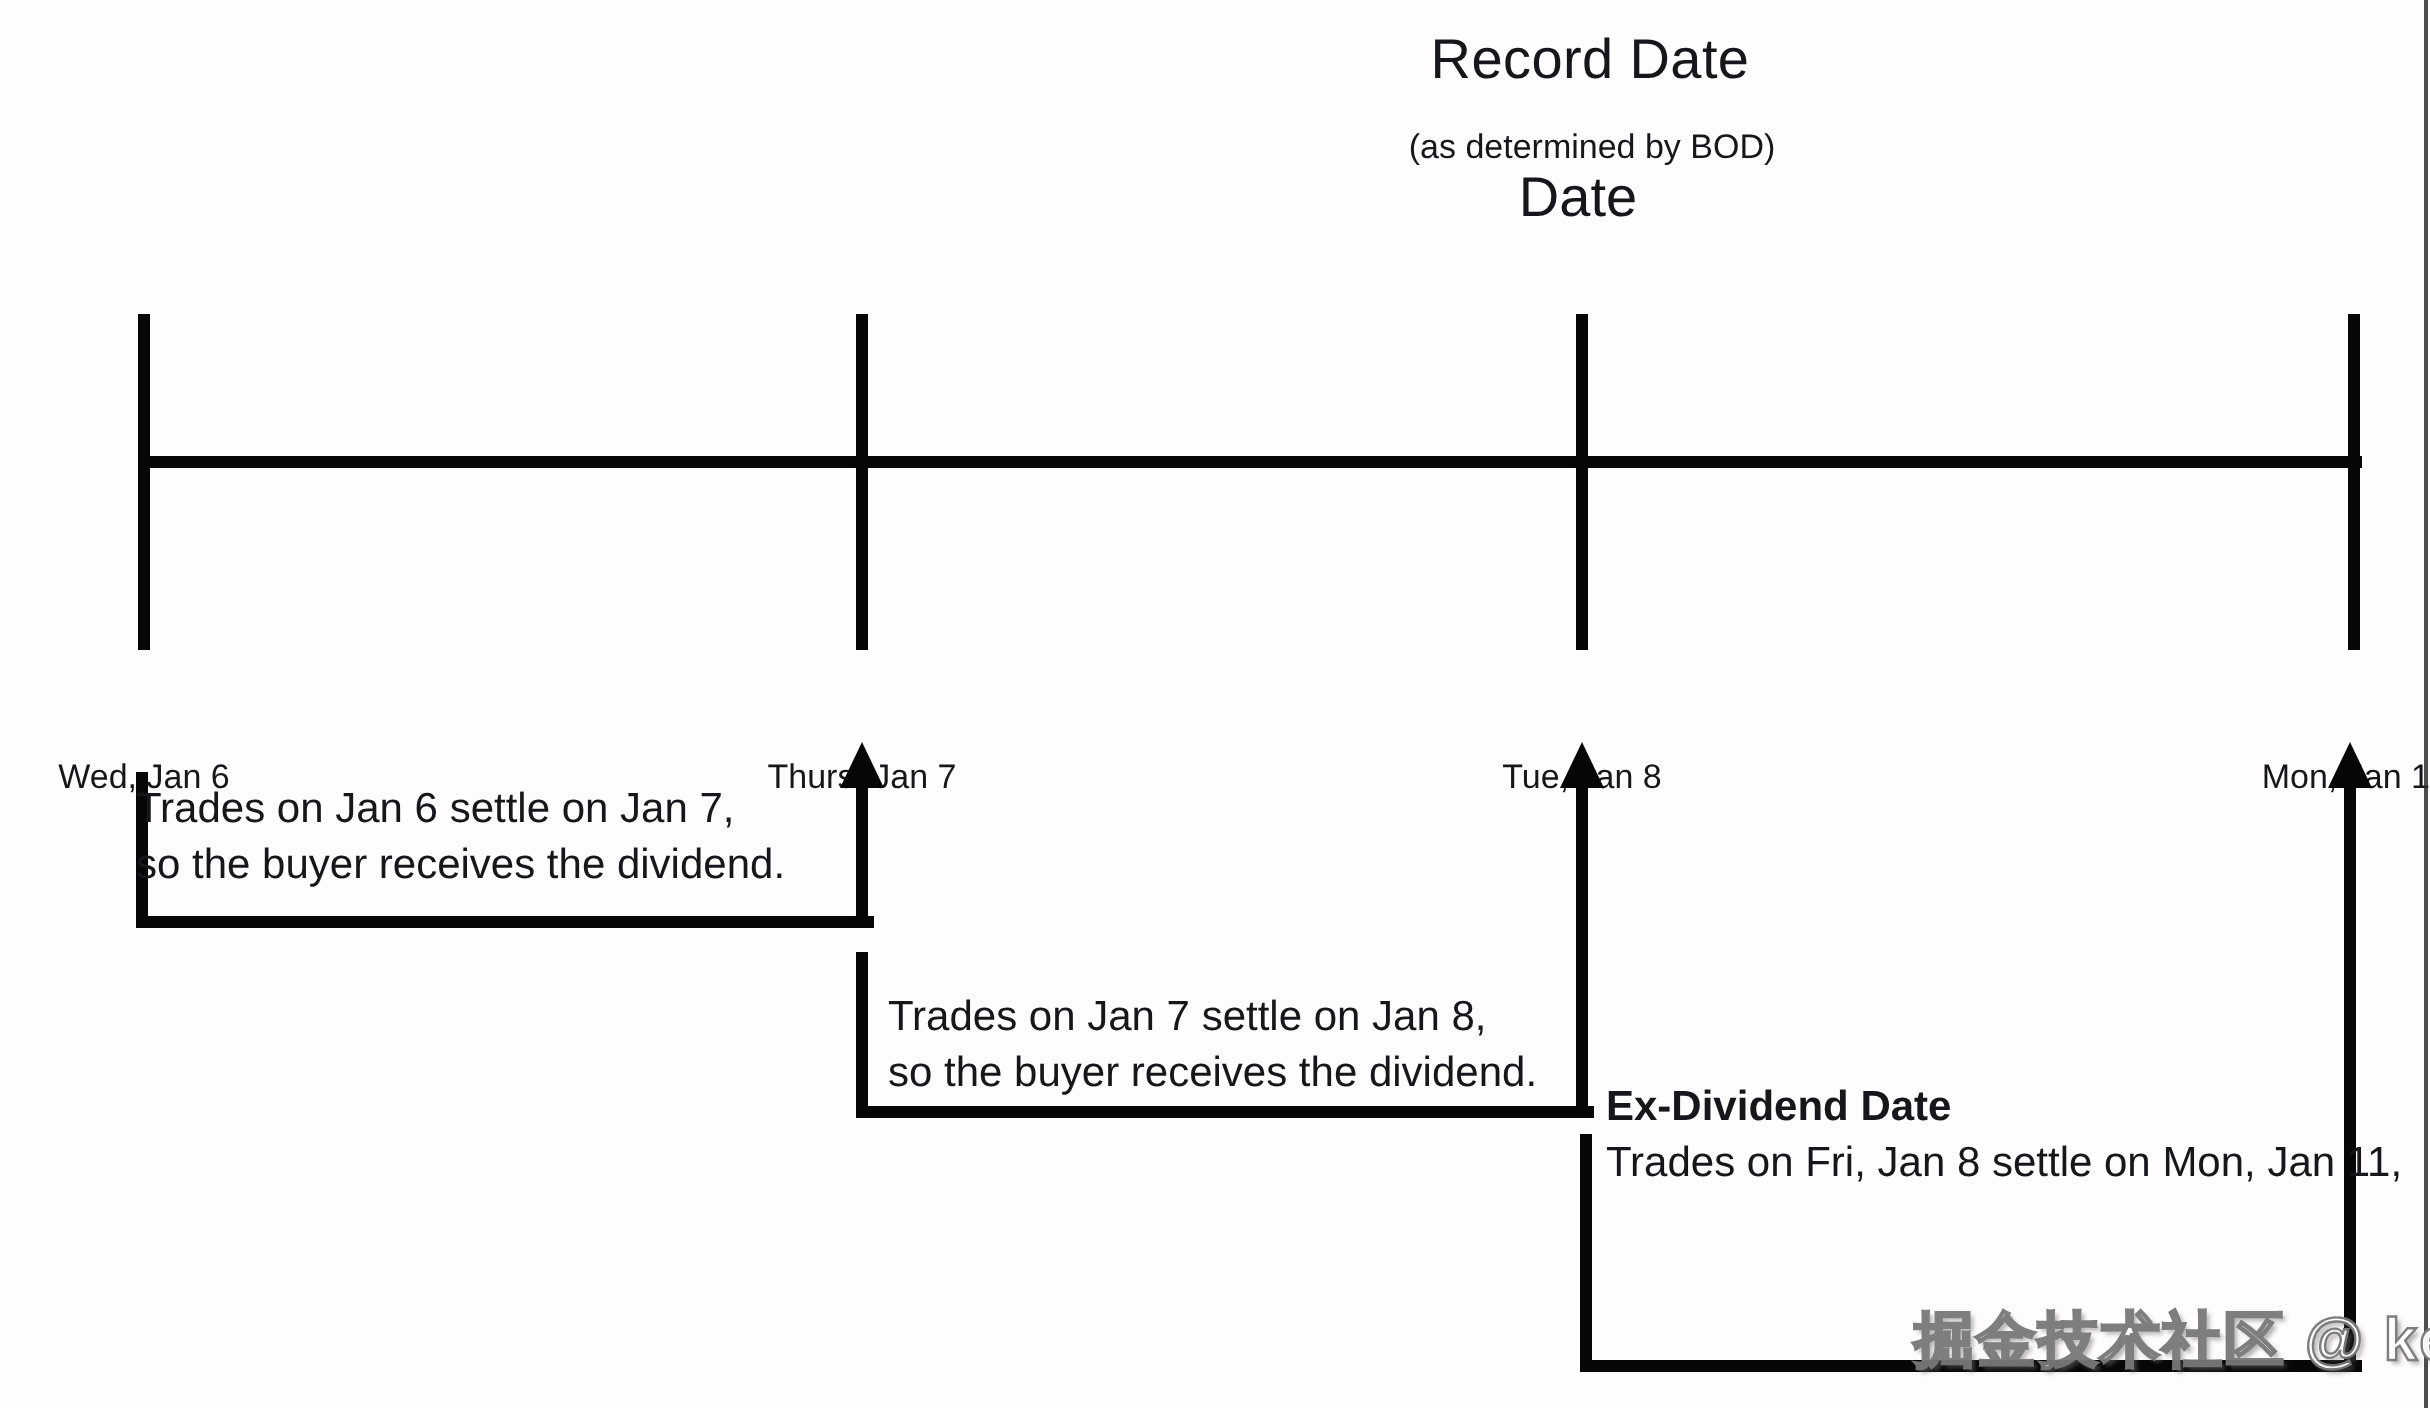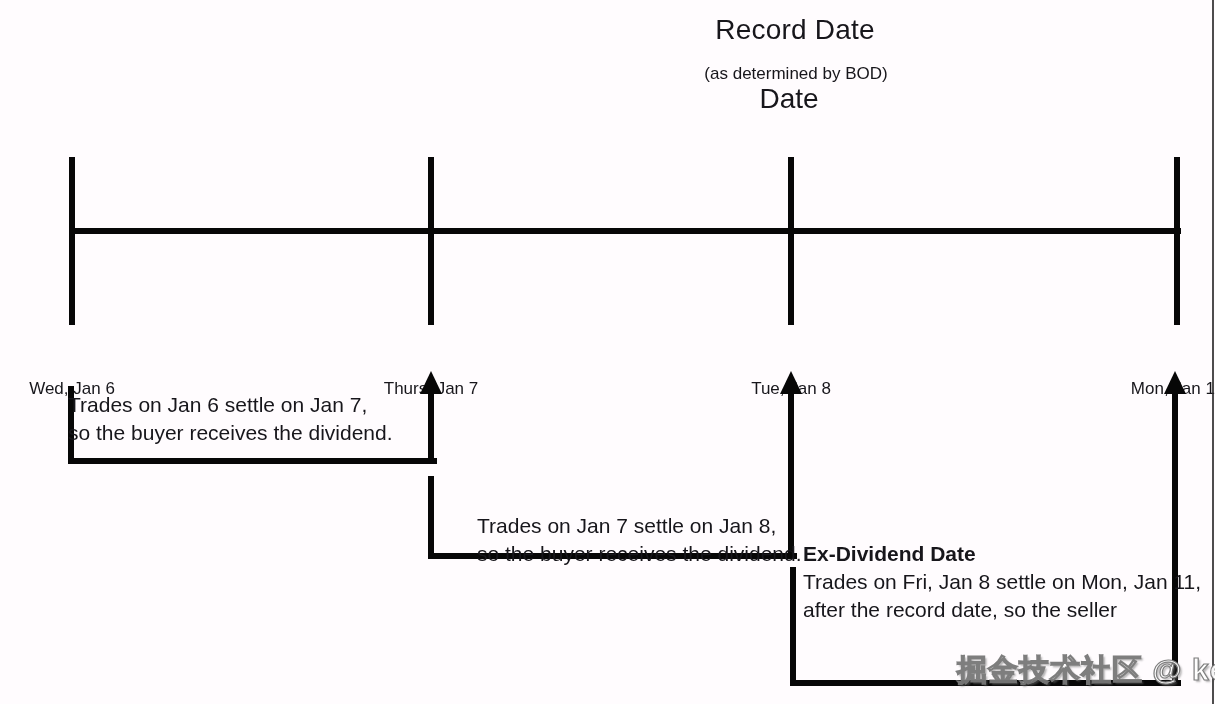--- a/index.html
+++ b/index.html
@@ -76,31 +76,30 @@
   <div class="abs arrowhead" style="left:420px; top:371px;"></div>
   <div class="abs line" style="left:428px; top:392px; width:6px; height:66px;"></div>
   <div class="abs note" style="left:68px; top:391px;">
     <div>Trades on Jan 6 settle on Jan 7,</div>
     <div>so the buyer receives the dividend.</div>
   </div>
 
   <div class="abs bracket" style="left:428px; top:476px; width:363px; height:77px;"></div>
   <div class="abs arrowhead" style="left:780px; top:371px;"></div>
   <div class="abs line" style="left:788px; top:392px; width:6px; height:161px;"></div>
-  <div class="abs note" style="left:444px; top:512px;margin-left:33px;">
+  <div class="abs note" style="left:444px; top:495px;">
     <div>Trades on Jan 7 settle on Jan 8,</div>
     <div>so the buyer receives the dividend.</div>
   </div>
 
   <div class="abs bracket" style="left:790px; top:567px; width:385px; height:113px;"></div>
   <div class="abs arrowhead" style="left:1164px; top:371px;"></div>
   <div class="abs line" style="left:1172px; top:392px; width:6px; height:288px;"></div>
   <div class="abs note" style="left:803px; top:540px;">
     <div class="note-title">Ex-Dividend Date</div>
     <div>Trades on Fri, Jan 8 settle on Mon, Jan 11,</div>
-    <div>after the record date, so the seller</div>
   </div>
 
   <div class="abs watermark" style="left:957px; top:650px;">掘金技术社区 @ kerli</div>
 
   <div class="abs edge-line" style="left:1212px; top:0; width:2px; height:704px;"></div>
 
 </div>
 
 </body></html>

